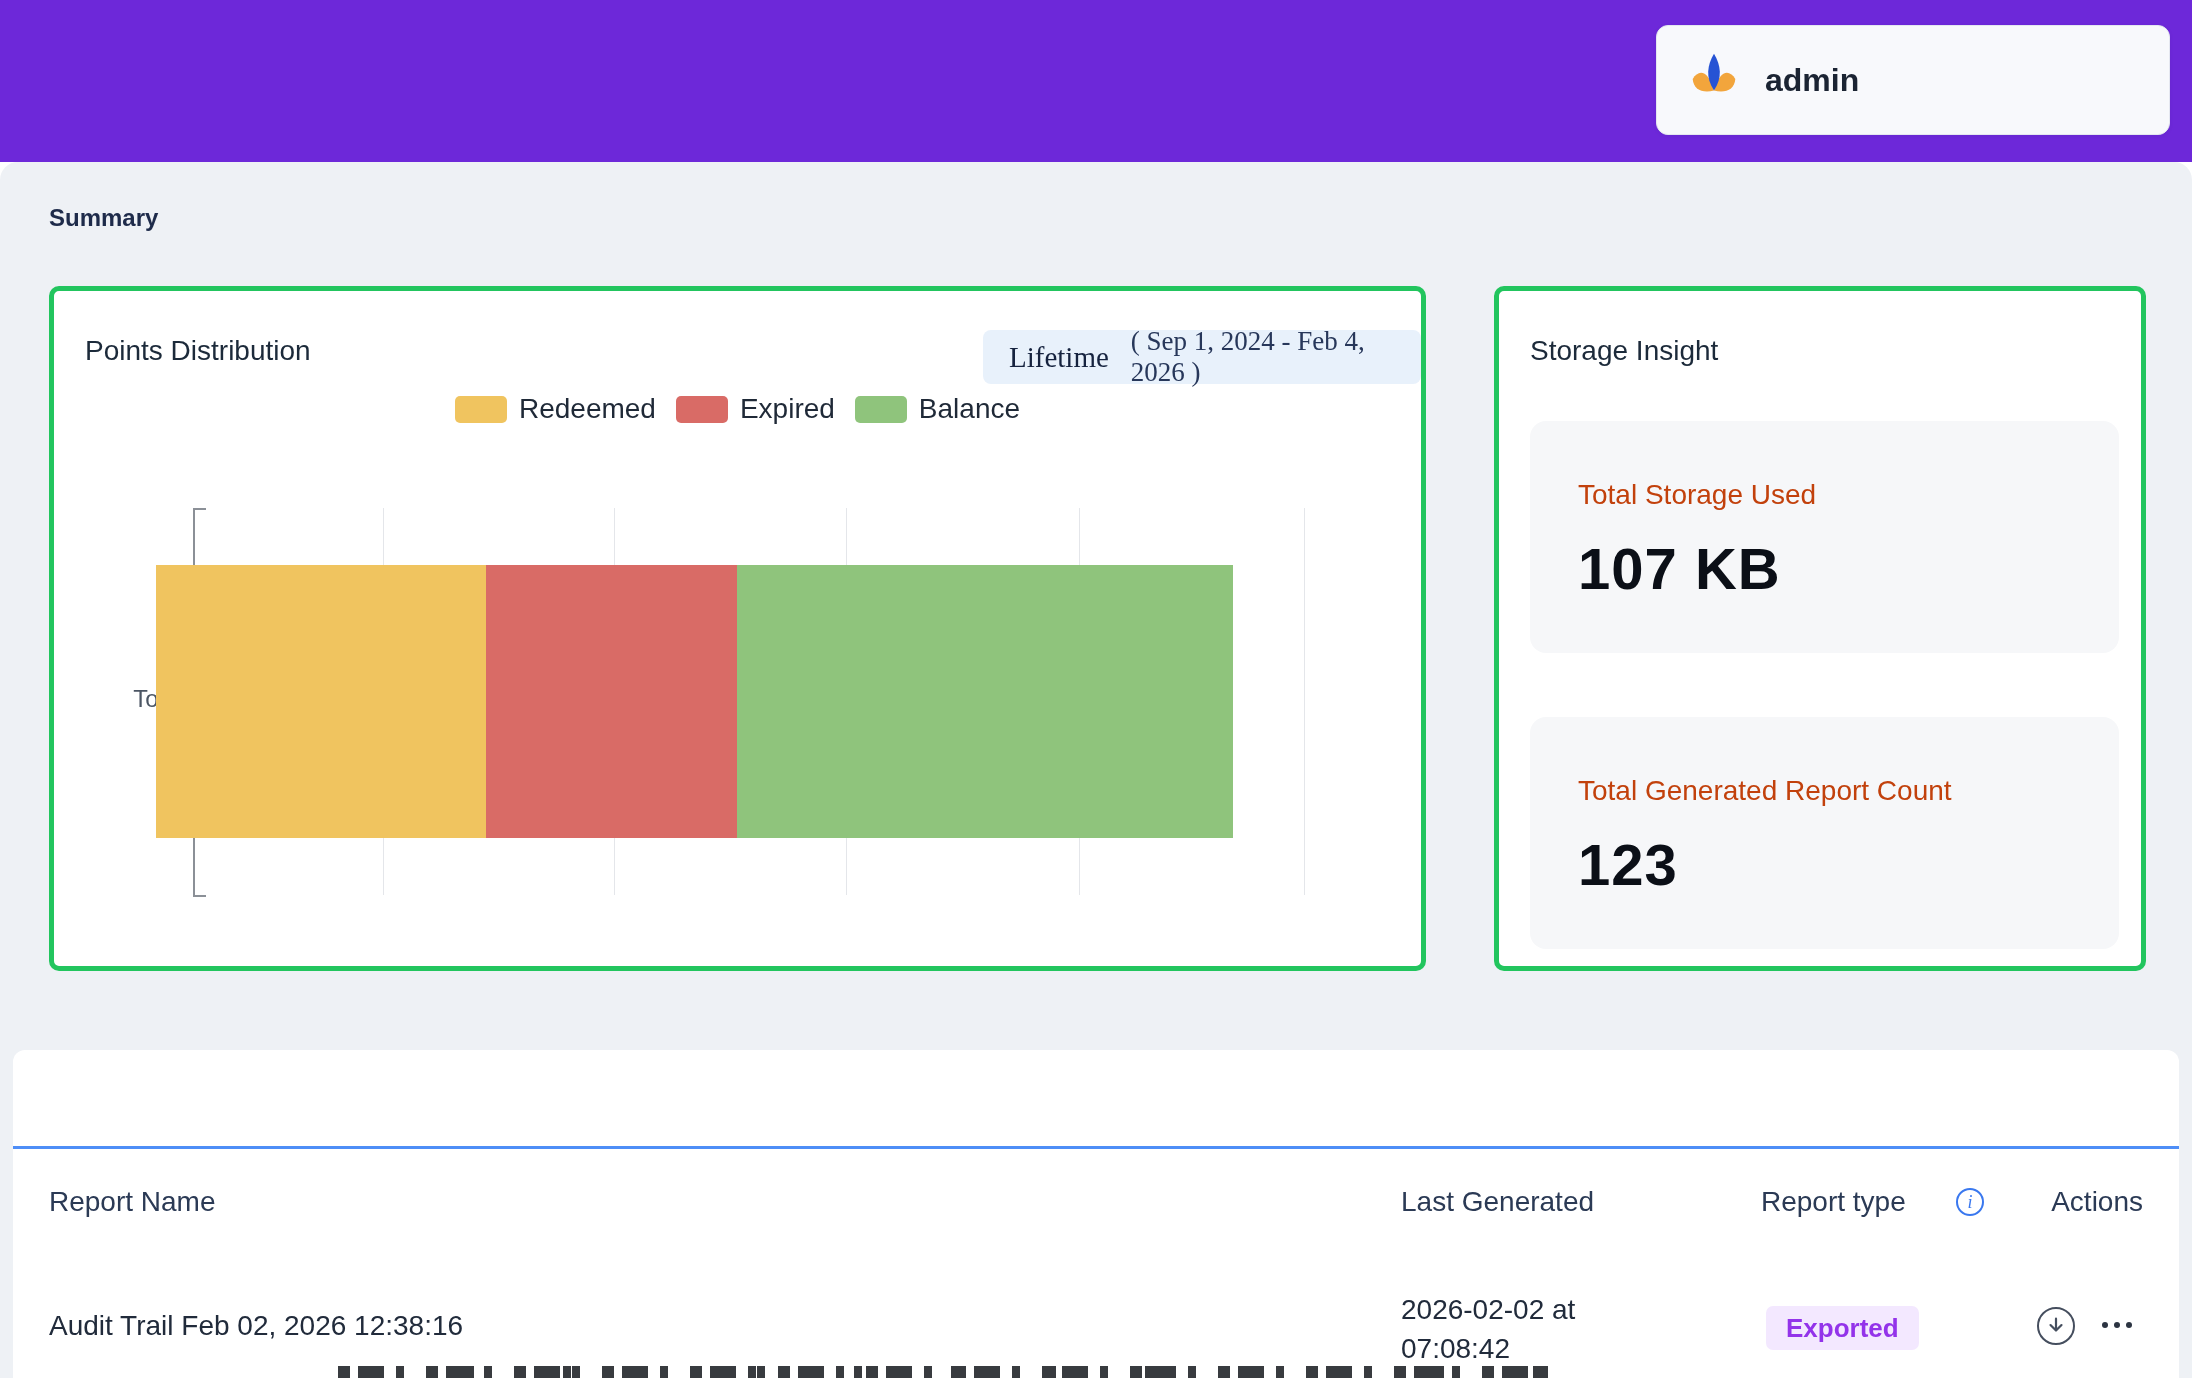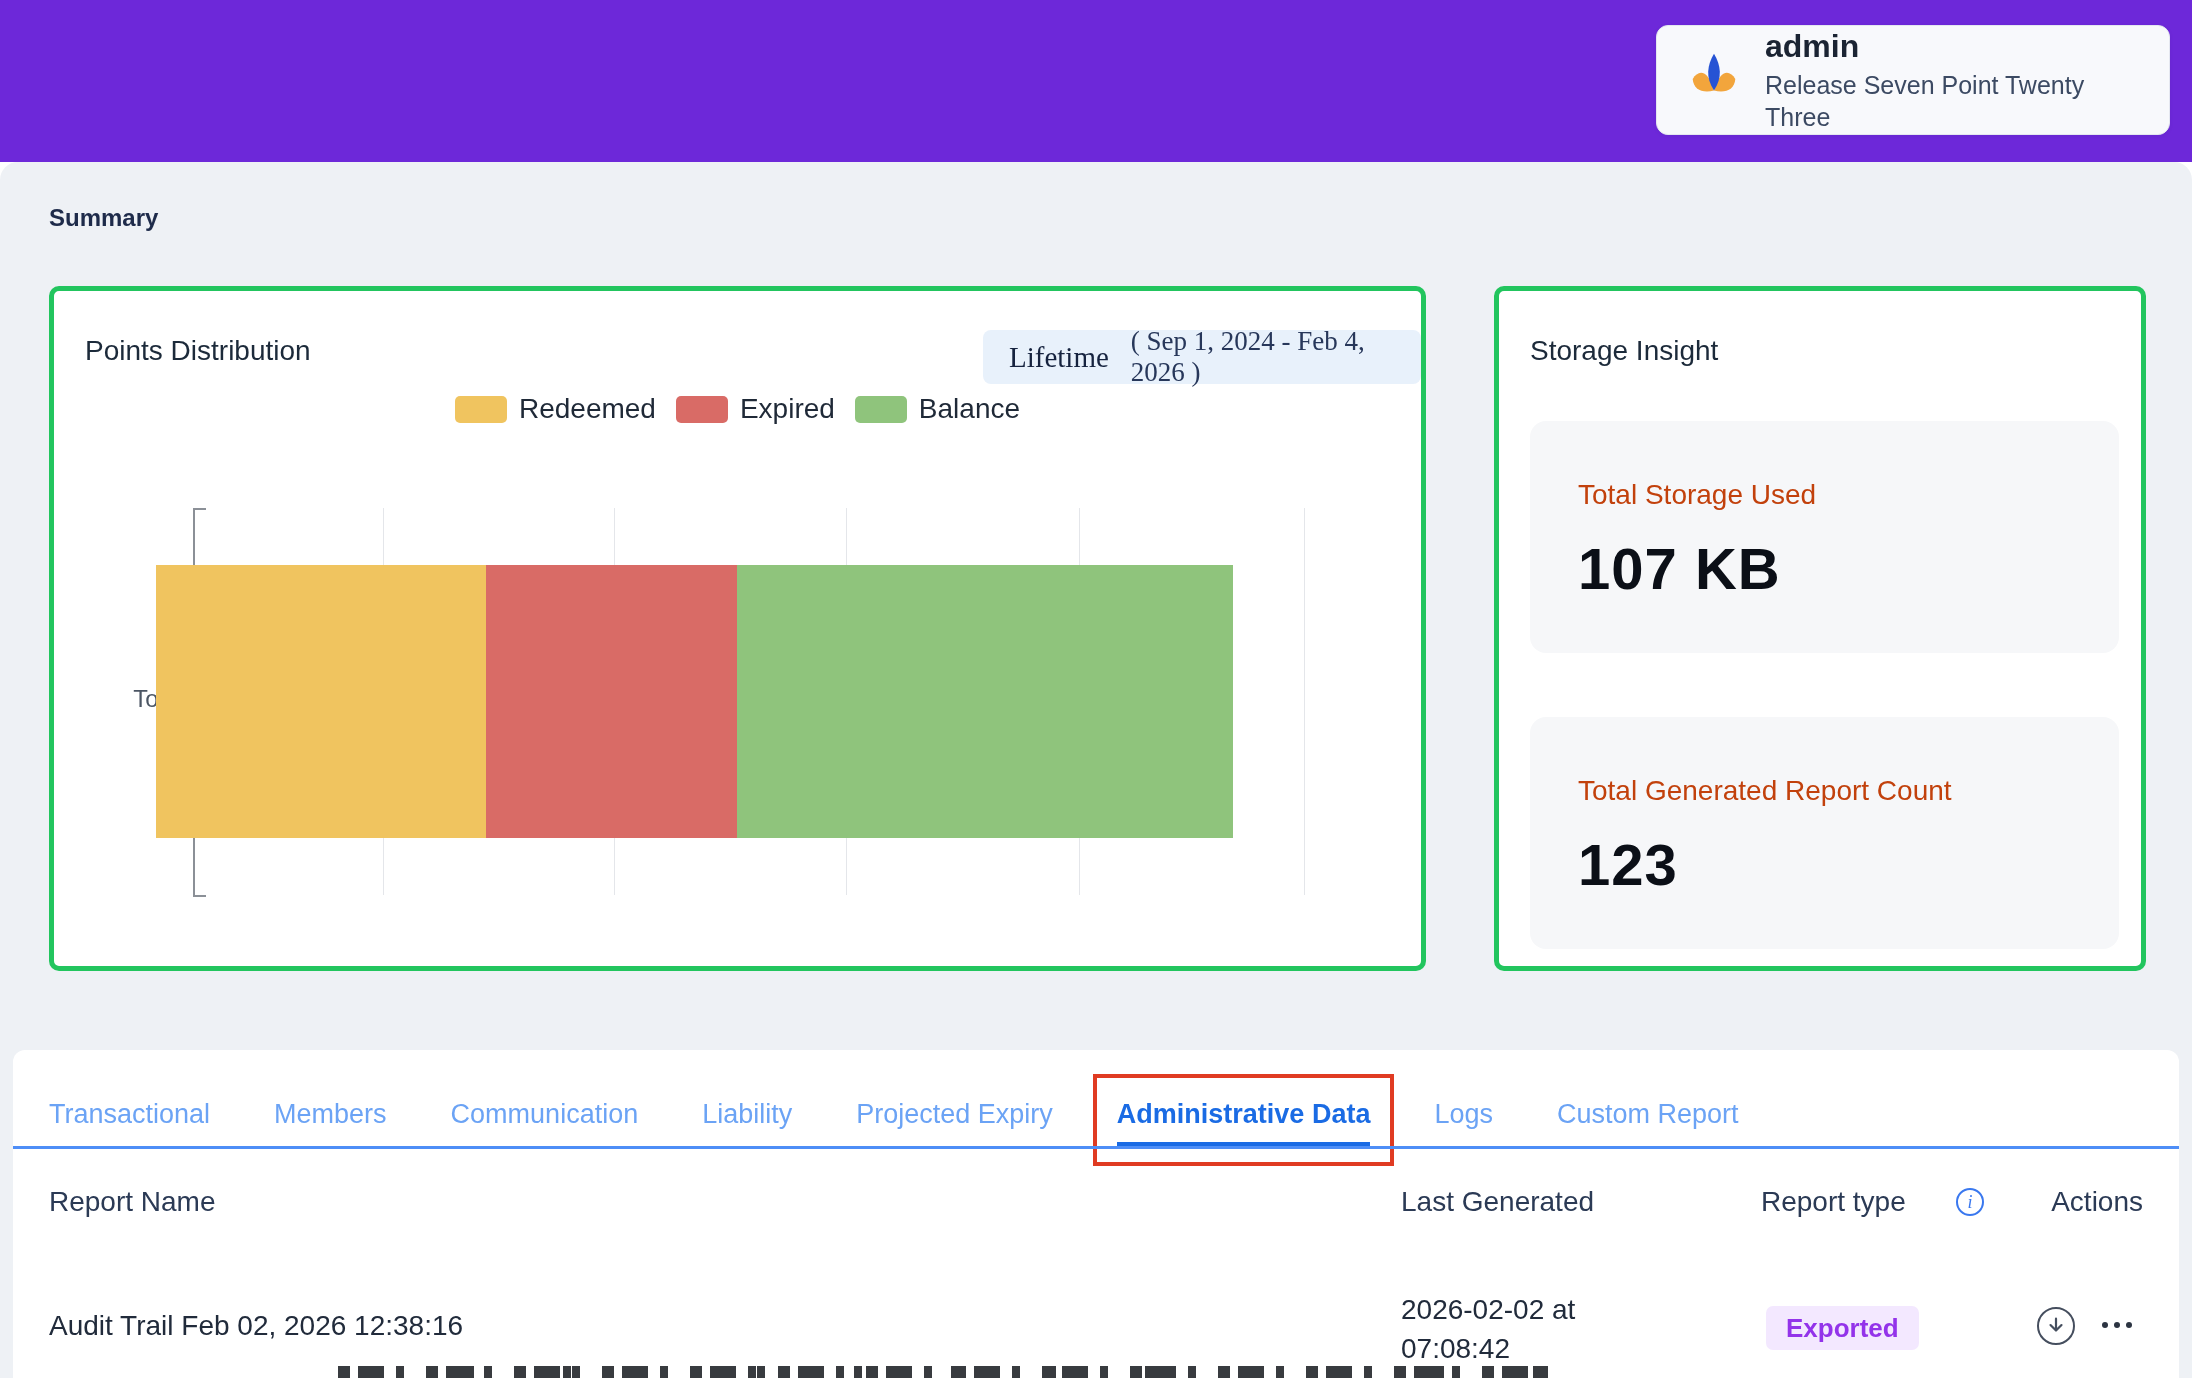--- a/index.html
+++ b/index.html
@@ -101,21 +101,20 @@
   <div class="user-chip">
     <span>
       <svg width="62" height="62" viewBox="0 0 64 64">
         <path d="M10 33 C16 23 26 23 32 45 C20 48 11 44 10 33 Z" fill="#f2a53c"></path>
         <path d="M54 33 C48 23 38 23 32 45 C44 48 53 44 54 33 Z" fill="#f2a53c"></path>
         <path d="M32 7 C39 19 41 31 32 45 C23 31 25 19 32 7 Z" fill="#2653d4"></path>
       </svg>
     </span>
     <span>
       <div class="user-name">admin</div>
-      <div class="user-release">Release Seven Point Twenty Three</div>
     </span>
   </div>
 </div>
 
 <div class="content-panel"></div>
 
 <div class="page-title">Summary</div>
 
 <div class="card points-card">
   <div class="card-title">Points Distribution</div>
@@ -170,33 +169,20 @@
   </div>
 
   <div class="metric-box" style="top:426px">
     <div class="metric-label">Total Generated Report Count</div>
     <div class="metric-value">123</div>
   </div>
 </div>
 
 <div class="reports-card">
 
-  <div class="tabs-row">
-    <span class="tab">Transactional</span>
-    <span class="tab">Members</span>
-    <span class="tab">Communication</span>
-    <span class="tab">Liability</span>
-    <span class="tab">Projected Expiry</span>
-    <span class="tab active">
-      <span>Administrative Data</span>
-      <span class="red-box"></span>
-    </span>
-    <span class="tab">Logs</span>
-    <span class="tab">Custom Report</span>
-  </div>
   <div class="tabs-underline"></div>
 
   <span class="th" style="left:36px">Report Name</span>
   <span class="th" style="left:1388px">Last Generated</span>
   <span class="th" style="left:1748px">Report type</span>
   <span class="info-circle">i</span>
   <span class="th" style="right:36px">Actions</span>
 
   <div>
     <div class="row-name">Audit Trail Feb 02, 2026 12:38:16</div>

